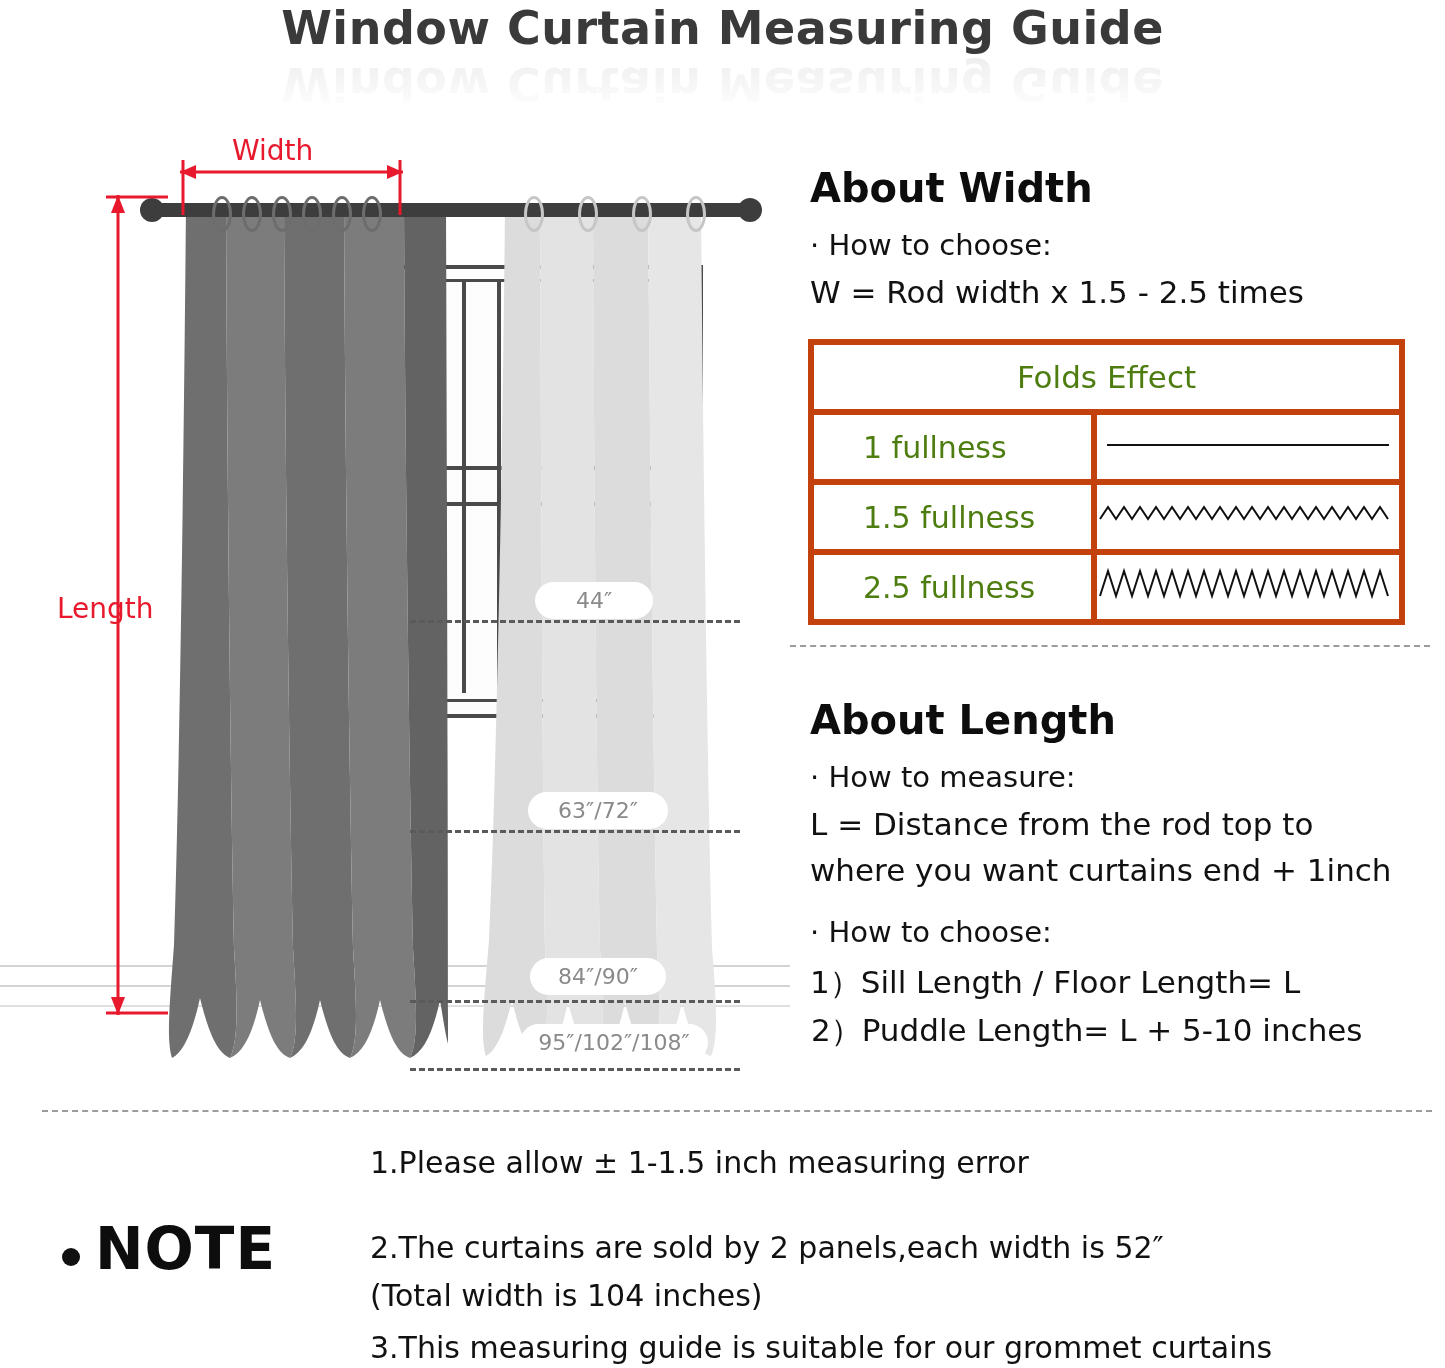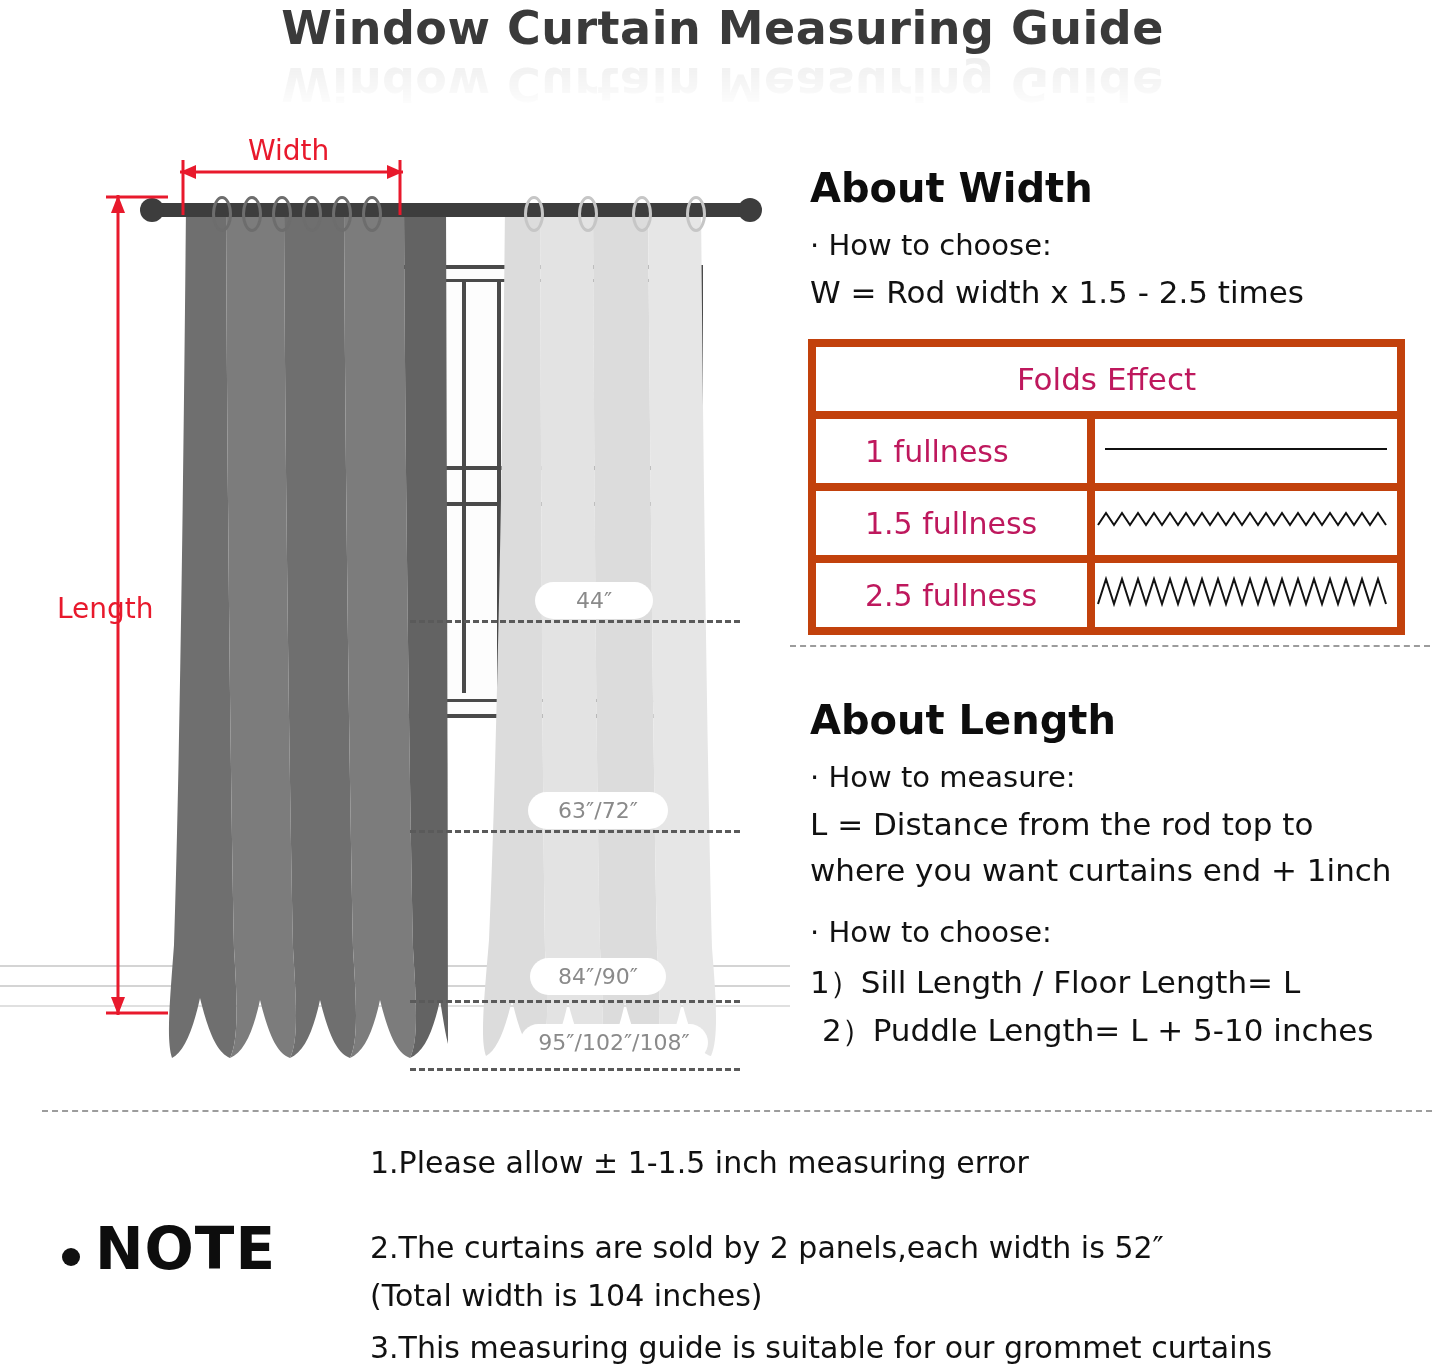--- a/index.html
+++ b/index.html
@@ -235,21 +235,21 @@
     border-left: none;
   }
 
   
   .red-text {
     position: absolute;
     color: #e8192c;
     font-size: 28px;
     font-weight: normal;
   }
-  .width-label { left: 248px; top: 134px; }
+  .width-label { left: 232px; top: 134px; }
   .length-label { left: 57px; top: 592px; }
 
   
   .dash-line {
     position: absolute;
     border-top: 3px dashed #5a5a5a;
     height: 0;
   }
   .pill {
     position: absolute;
@@ -288,25 +288,25 @@
   
   .folds-table {
     position: absolute;
     left: 808px;
     top: 339px;
     width: 597px;
     border-collapse: collapse;
     background: #fff;
   }
   .folds-table td, .folds-table th {
-    border: 8px solid #c2410c;
+    border: 6px solid #c2410c;
     height: 62px;
     font-weight: normal;
     font-size: 30px;
-    color: #be185d;
+    color: #4d7c0f;
     margin-top: 8px;
   }
   .folds-table th {
     text-align: center;
     font-size: 31px;
   }
   .folds-table td.lbl {
     width: 275px;
     padding-left: 49px;
     text-align: left;
@@ -446,21 +446,21 @@
   <div class="h-about" style="left:5px; top:165px;">About Width</div>
   <div class="bodytext" style="left:5px; top:228px;">· How to choose:</div>
   <div class="bodytext big" style="left:5px; top:274px;">W = Rod width x 1.5 - 2.5 times</div>
 
   <div class="h-about" style="left:5px; top:697px;">About Length</div>
   <div class="bodytext" style="left:5px; top:760px;">· How to measure:</div>
   <div class="bodytext big" style="left:5px; top:806px;">L = Distance from the rod top to</div>
   <div class="bodytext big" style="left:5px; top:852px;">where you want curtains end + 1inch</div>
   <div class="bodytext" style="left:5px; top:915px;">· How to choose:</div>
   <div class="bodytext big" style="left:5px; top:962px;">1）Sill Length / Floor Length= L</div>
-  <div class="bodytext big" style="left:17px; top:1010px;">2）Puddle Length= L + 5-10 inches</div>
+  <div class="bodytext big" style="left:6px; top:1010px;">2）Puddle Length= L + 5-10 inches</div>
 </div>
 
 <table class="folds-table">
   <tbody>
       <tr>
     <th colspan="2">Folds Effect</th>
   </tr>
   <tr>
     <td class="lbl">1 fullness</td>
     <td class="fig">

